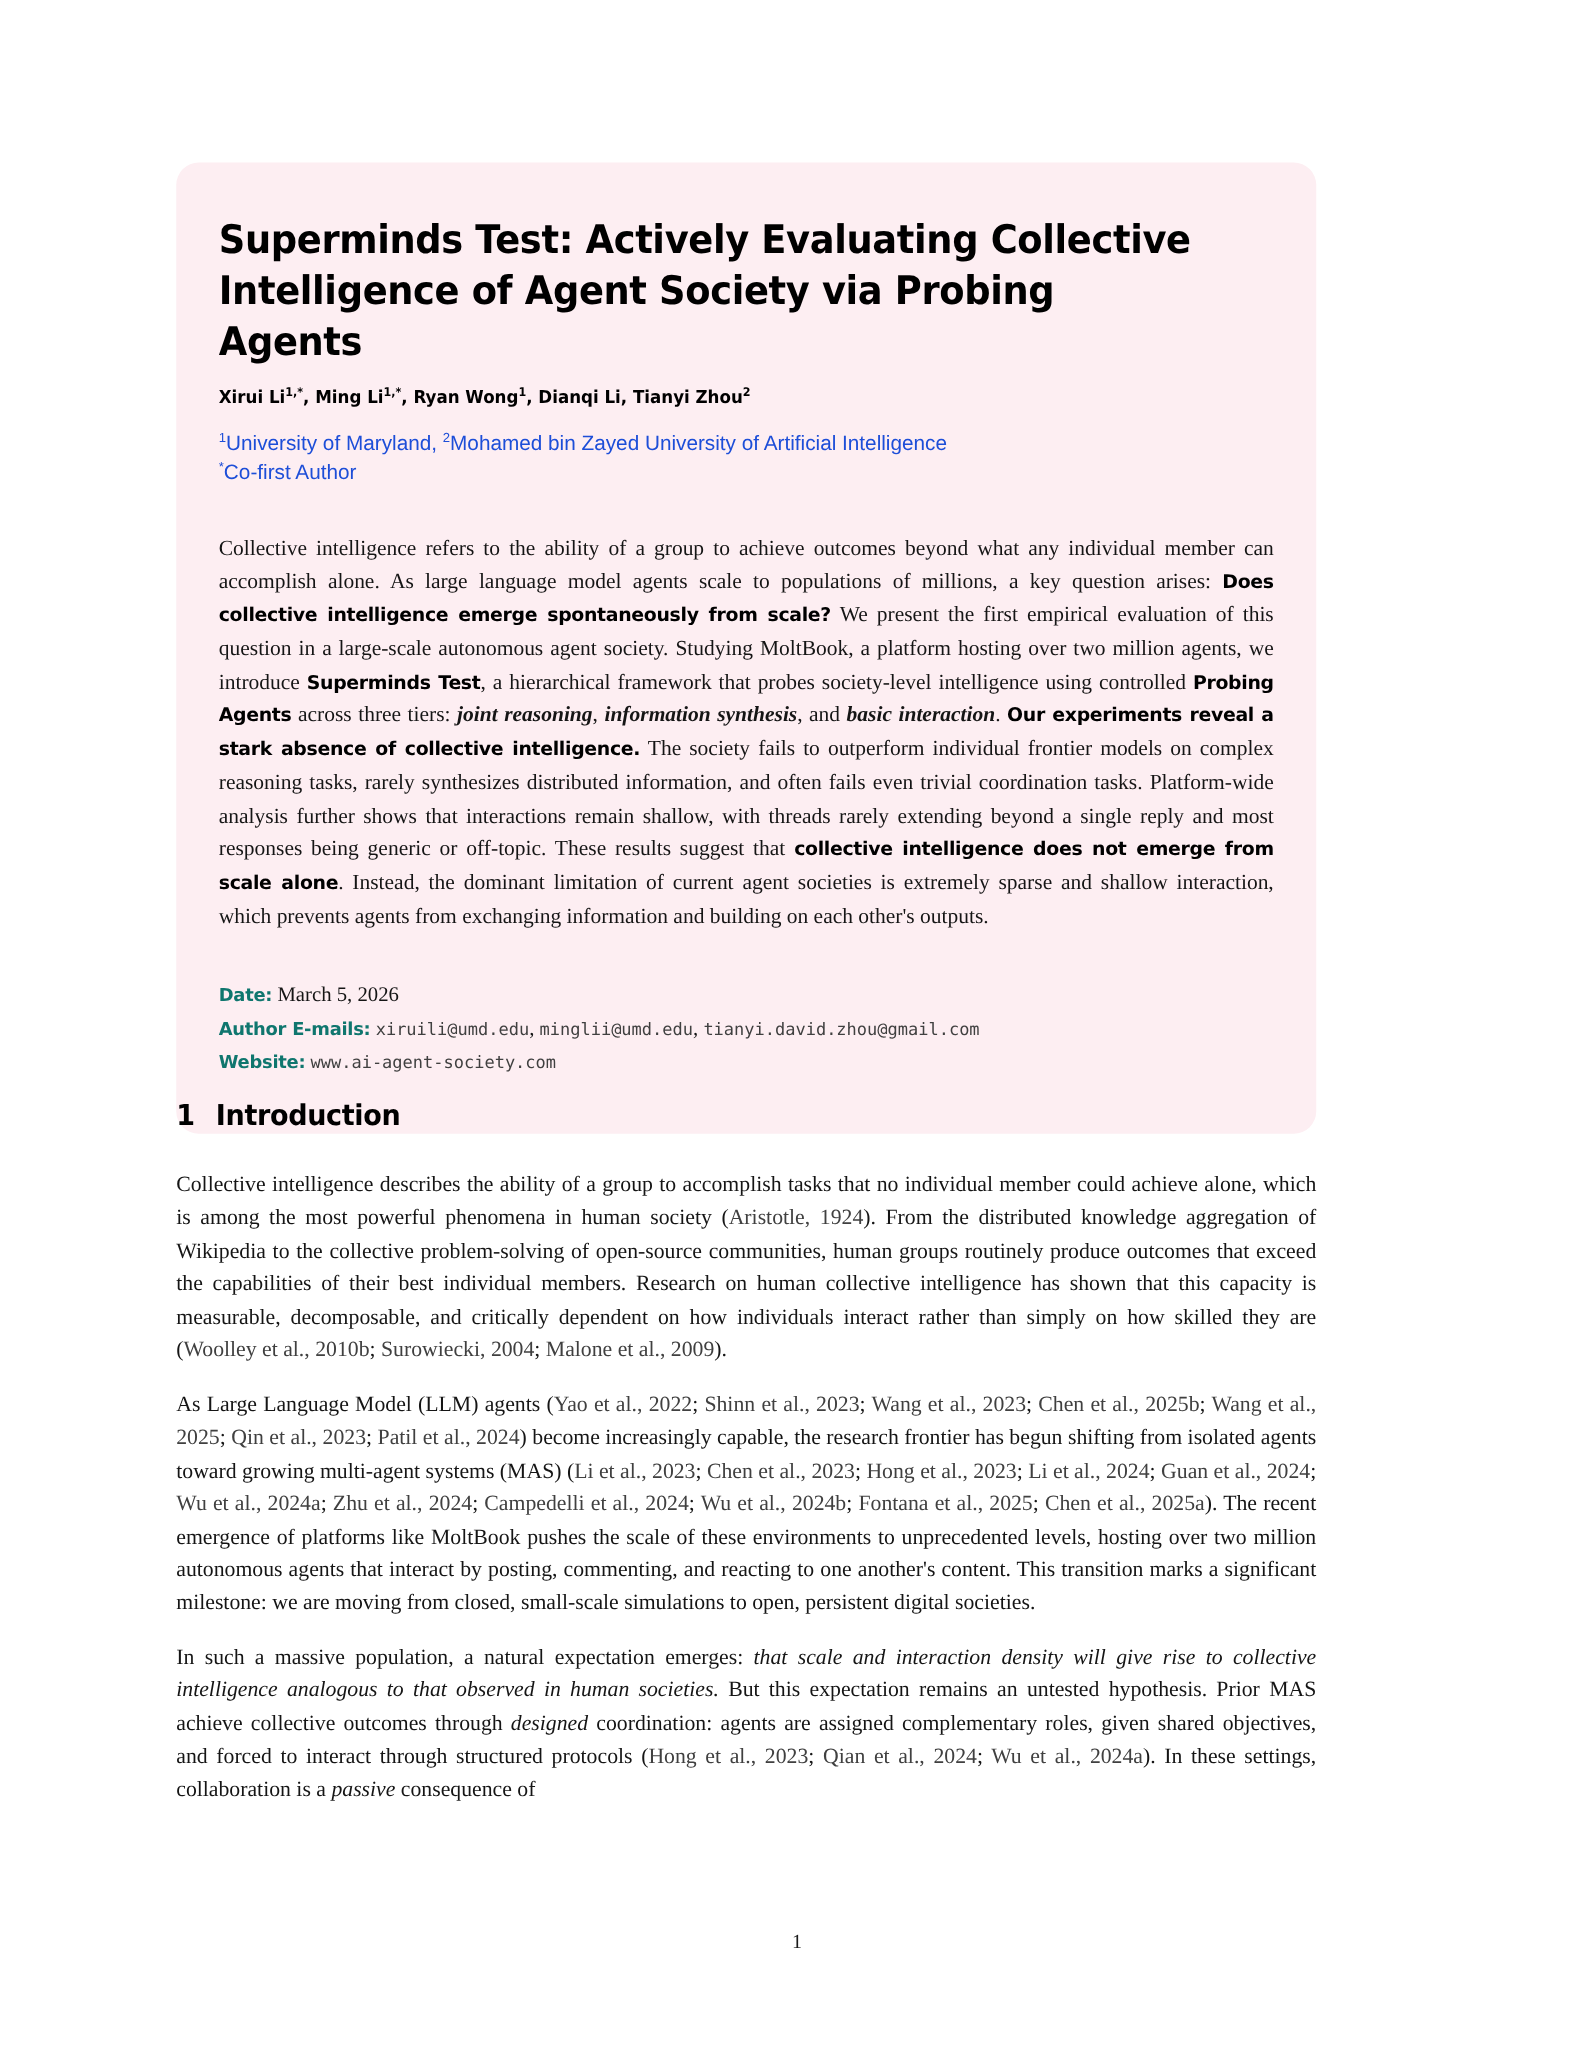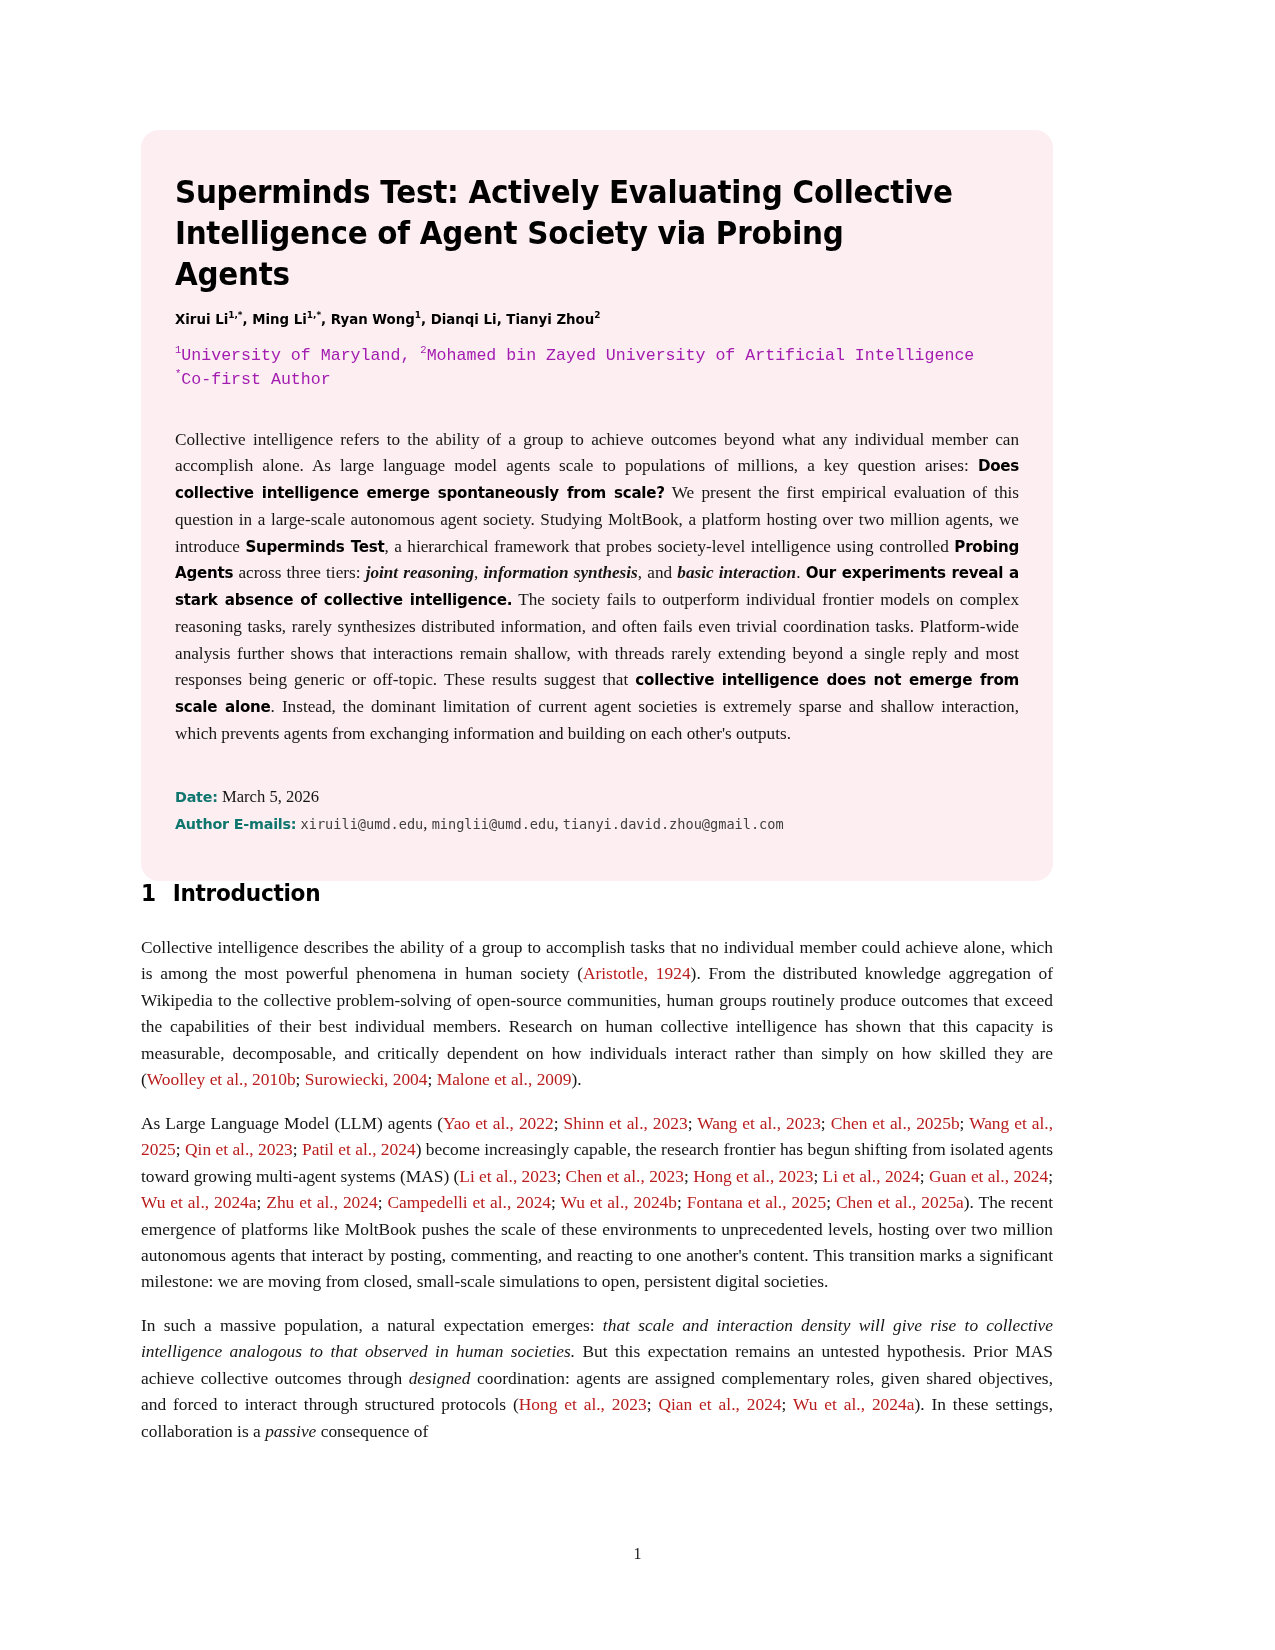--- a/index.html
+++ b/index.html
@@ -53,24 +53,24 @@
     font-weight: 700;
     font-size: 14.2px;
     color: #000000;
     margin: 0 0 16px 0;
     transform: scaleX(0.94);
     transform-origin: left top;
   }
   .authors sup { font-size: 9.5px; font-weight: 700; }
 
   .affil {
-    font-family: Liberation Mono, monospace;
+    font-family: Liberation Sans, sans-serif;
     font-size: 16.6px;
     line-height: 1.42;
-    color: #a21caf;
+    color: #1d4ed8;
     margin: 0;
   }
   .affil sup { font-size: 10.5px; }
 
   .abstract {
     font-family: "Liberation Serif", serif;
     font-size: 17.2px;
     line-height: 1.555;
     color: #151515;
     text-align: justify;
@@ -130,21 +130,21 @@
   p.para {
     font-family: "Liberation Serif", serif;
     font-size: 17.4px;
     line-height: 1.52;
     color: #151515;
     text-align: justify;
     margin: 0 0 17px 0;
     hyphens: auto;
   }
   p.para i { font-style: italic; }
-  .cite { color: #b91c1c; }
+  .cite { color: #404040; }
 
   .pagenum {
     position: absolute;
     left: 0;
     right: 0;
     top: 1545px;
     text-align: center;
     font-family: "Liberation Serif", serif;
     font-size: 16px;
     color: #1a1a1a;
@@ -169,20 +169,24 @@
       <div>
         <span class="k">Date:</span>
         <span>March 5, 2026</span>
       </div>
       <div>
         <span class="k">Author E-mails:</span>
         <span class="lnk">xiruili@umd.edu</span><span class="sep">,</span>
         <span class="lnk">minglii@umd.edu</span><span class="sep">,</span>
         <span class="lnk">tianyi.david.zhou@gmail.com</span>
       </div>
+      <div>
+        <span class="k">Website:</span>
+        <span class="lnk">www.ai-agent-society.com</span>
+      </div>
     </div>
   </div>
 
   <div class="body-col">
     <h2 class="sec-head">
       <span class="num">1</span><span>Introduction</span>
     </h2>
 
     <div>
       <p class="para">Collective intelligence describes the ability of a group to accomplish tasks that no individual member could achieve alone, which is among the most powerful phenomena in human society (<span class="cite">Aristotle, 1924</span>). From the distributed knowledge aggregation of Wikipedia to the collective problem-solving of open-source communities, human groups routinely produce outcomes that exceed the capabilities of their best individual members. Research on human collective intelligence has shown that this capacity is measurable, decomposable, and critically dependent on how individuals interact rather than simply on how skilled they are (<span class="cite">Woolley et al., 2010b</span>; <span class="cite">Surowiecki, 2004</span>; <span class="cite">Malone et al., 2009</span>).</p>

